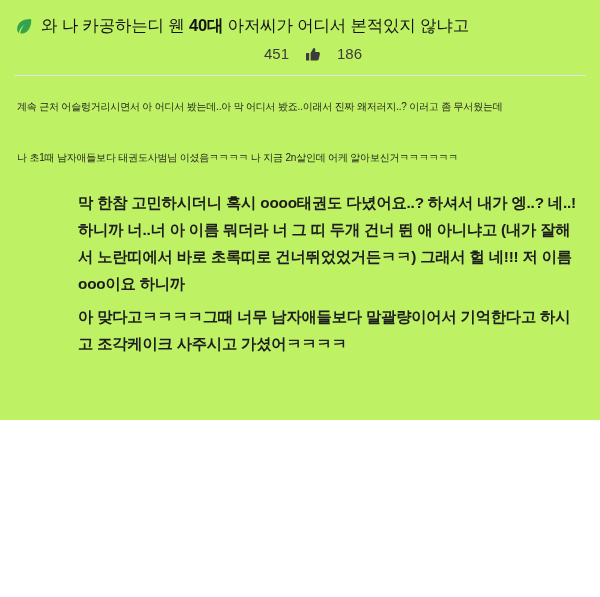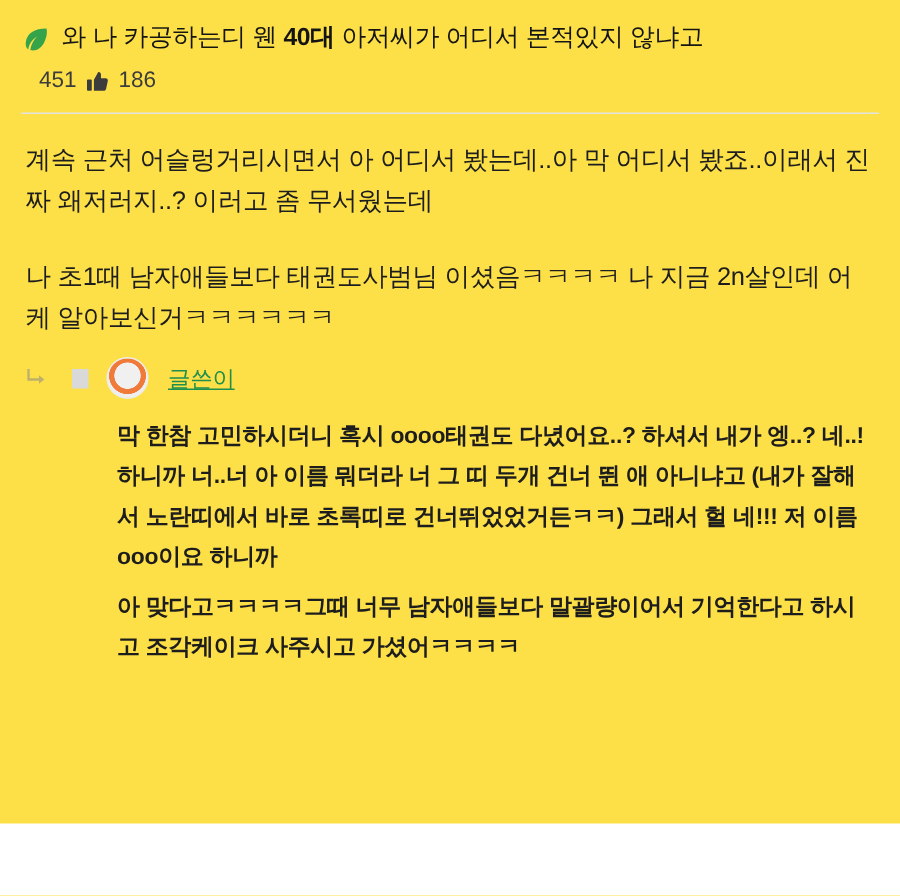--- a/index.html
+++ b/index.html
@@ -10,23 +10,23 @@
     width: 600px;
     height: 597px;
     background: #ffffff;
     font-family: "Liberation Sans", sans-serif;
     color: #1a1a1a;
     overflow: hidden;
   }
   .page {
     position: relative;
     width: 600px;
-    height: 549px;
+    height: 420px;
     box-sizing: border-box;
-    background: #fde047;
+    background: #bef264;
   }
   
   .title-row {
     display: flex;
     align-items: flex-start;
     padding: 14px 14px 0 14px;
     gap: 7px;
   }
   .leaf-icon {
     flex: 0 0 auto;
@@ -42,21 +42,22 @@
     font-weight: 400;
   }
   .title-text b {
     font-weight: 700;
   }
   
   .stats-row {
     display: flex;
     align-items: center;
     padding: 9px 0 0 26px;
-    gap: 6px;
+    gap: 16px;
+    justify-content: center;
   }
   .stat-count {
     font-size: 15px;
     color: #3c3c3c;
   }
   .thumb-icon {
     width: 16px;
     height: 17px;
     display: inline-block;
     position: relative;
@@ -65,21 +66,21 @@
   .divider {
     margin: 13px 14px 0 14px;
     height: 1px;
     background: #e3e3e3;
   }
   
   .body-area {
     padding: 17px 16px 0 17px;
   }
   .para {
-    font-size: 17px;
+    font-size: 10px;
     line-height: 27px;
     color: #1d1d1d;
     letter-spacing: -0.2px;
     margin: 0 0 24px 0;
   }
   .para:last-child { margin-bottom: 0; }
 
   
   .reply-block {
     margin-top: 10px;
@@ -161,30 +162,19 @@
   </div>
 
   <div class="divider"></div>
 
   <div class="body-area">
     <p class="para">계속 근처 어슬렁거리시면서 아 어디서 봤는데..아 막 어디서 봤죠..이래서 진짜 왜저러지..? 이러고 좀 무서웠는데</p>
     <p class="para">나 초1때 남자애들보다 태권도사범님 이셨음ㅋㅋㅋㅋ 나 지금 2n살인데 어케 알아보신거ㅋㅋㅋㅋㅋㅋ</p>
   </div>
 
   <div class="reply-block">
-    <div class="reply-head">
-      <span class="reply-arrow">
-        <svg width="16" height="14" viewBox="0 0 16 14" xmlns="http://www.w3.org/2000/svg">
-          <path d="M2 1v7h9" stroke="#8a8a8a" stroke-width="1.6" fill="none"></path>
-          <path d="M9 5.2 12.6 8 9 10.8z" fill="#8a8a8a"></path>
-        </svg>
-      </span>
-      <span class="reply-badge"></span>
-      <span class="avatar"></span>
-      <span class="author-name">글쓴이</span>
-    </div>
     <div class="reply-body">
       <p class="reply-para">막 한참 고민하시더니 혹시 oooo태권도 다녔어요..? 하셔서 내가 엥..? 네..! 하니까 너..너 아 이름 뭐더라 너 그 띠 두개 건너 뛴 애 아니냐고 (내가 잘해서 노란띠에서 바로 초록띠로 건너뛰었었거든ㅋㅋ) 그래서 헐 네!!! 저 이름 ooo이요 하니까</p>
       <p class="reply-para">아 맞다고ㅋㅋㅋㅋ그때 너무 남자애들보다 말괄량이어서 기억한다고 하시고 조각케이크 사주시고 가셨어ㅋㅋㅋㅋ</p>
     </div>
   </div>
 
 </div>
 
 </body></html>

